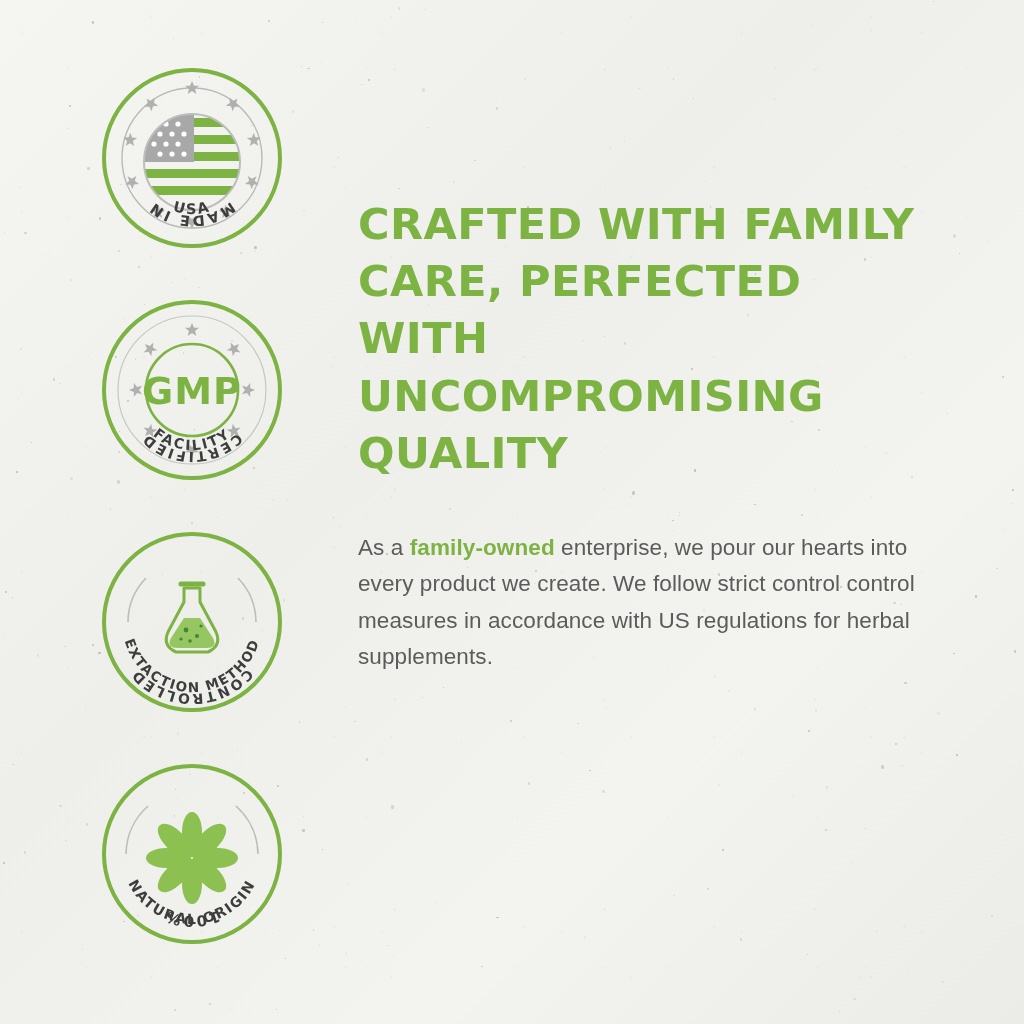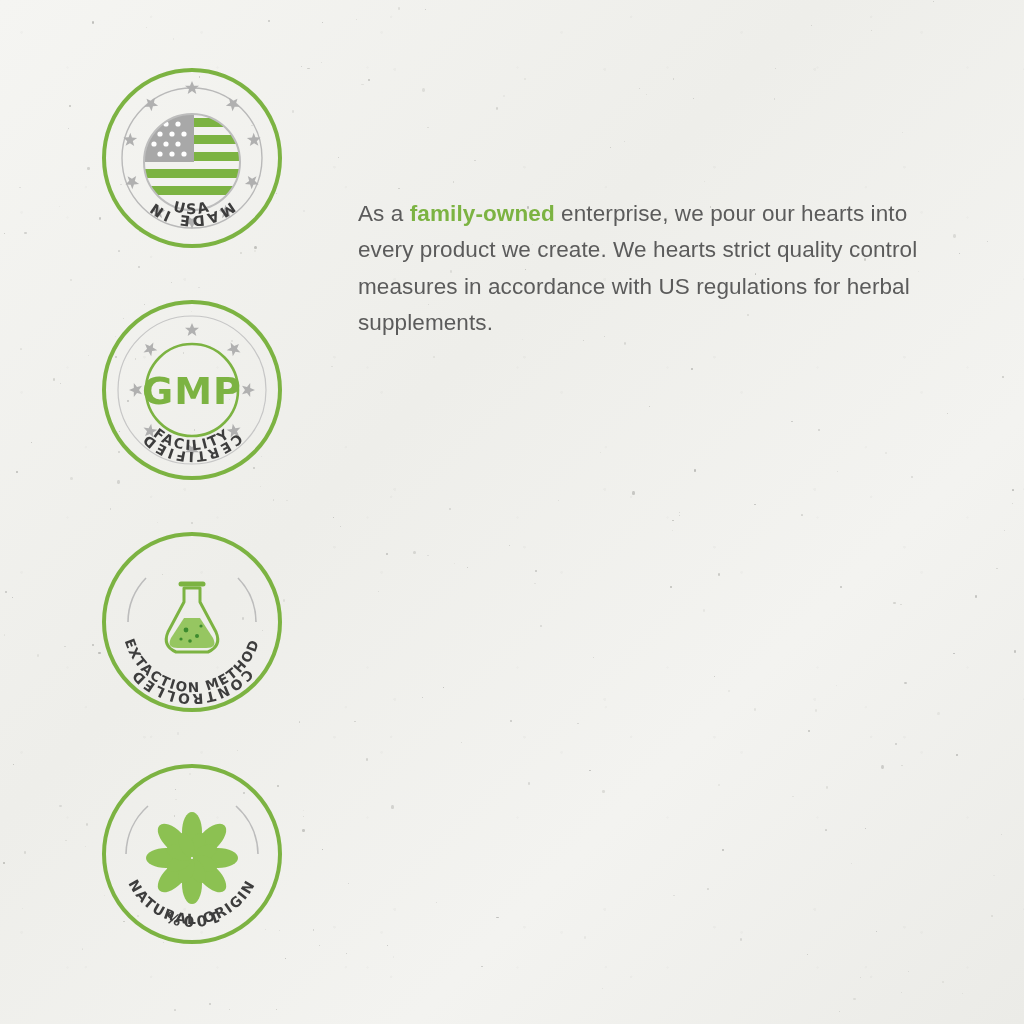--- a/index.html
+++ b/index.html
@@ -581,16 +581,17 @@
         </text>
         <text font-family="DejaVu Sans, sans-serif" font-size="14" font-weight="bold" fill="#3d3d3d" letter-spacing="1.8">
           <textPath href="#natBottom" startOffset="50%" text-anchor="middle">NATURAL ORIGIN</textPath>
         </text>
       </svg>
     </div>
 
   </div>
 
   <div id="content">
-    <p class="para"><span>As a </span><b>family-owned</b><span> enterprise, we pour our hearts into every product we create. We hearts strict quality control measures in accordance with US regulations for herbal supplements.</span></p>
+    <h1 id="headline">CRAFTED WITH FAMILY CARE, PERFECTED WITH UNCOMPROMISING QUALITY</h1>
+    <p class="para"><span>As a </span><b>family-owned</b><span> enterprise, we pour our hearts into every product we create. We follow strict control control measures in accordance with US regulations for herbal supplements.</span></p>
   </div>
 
 </div>
 
 </body></html>

